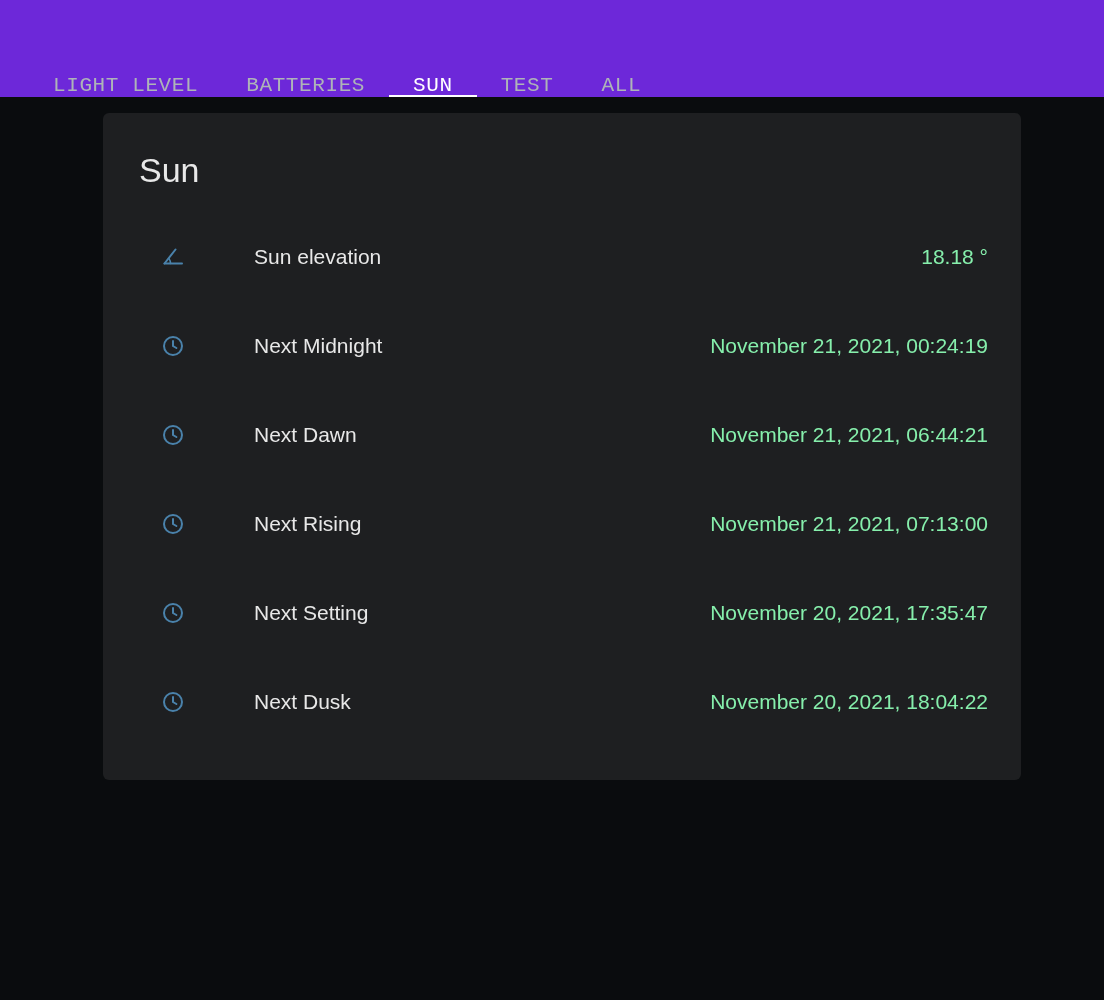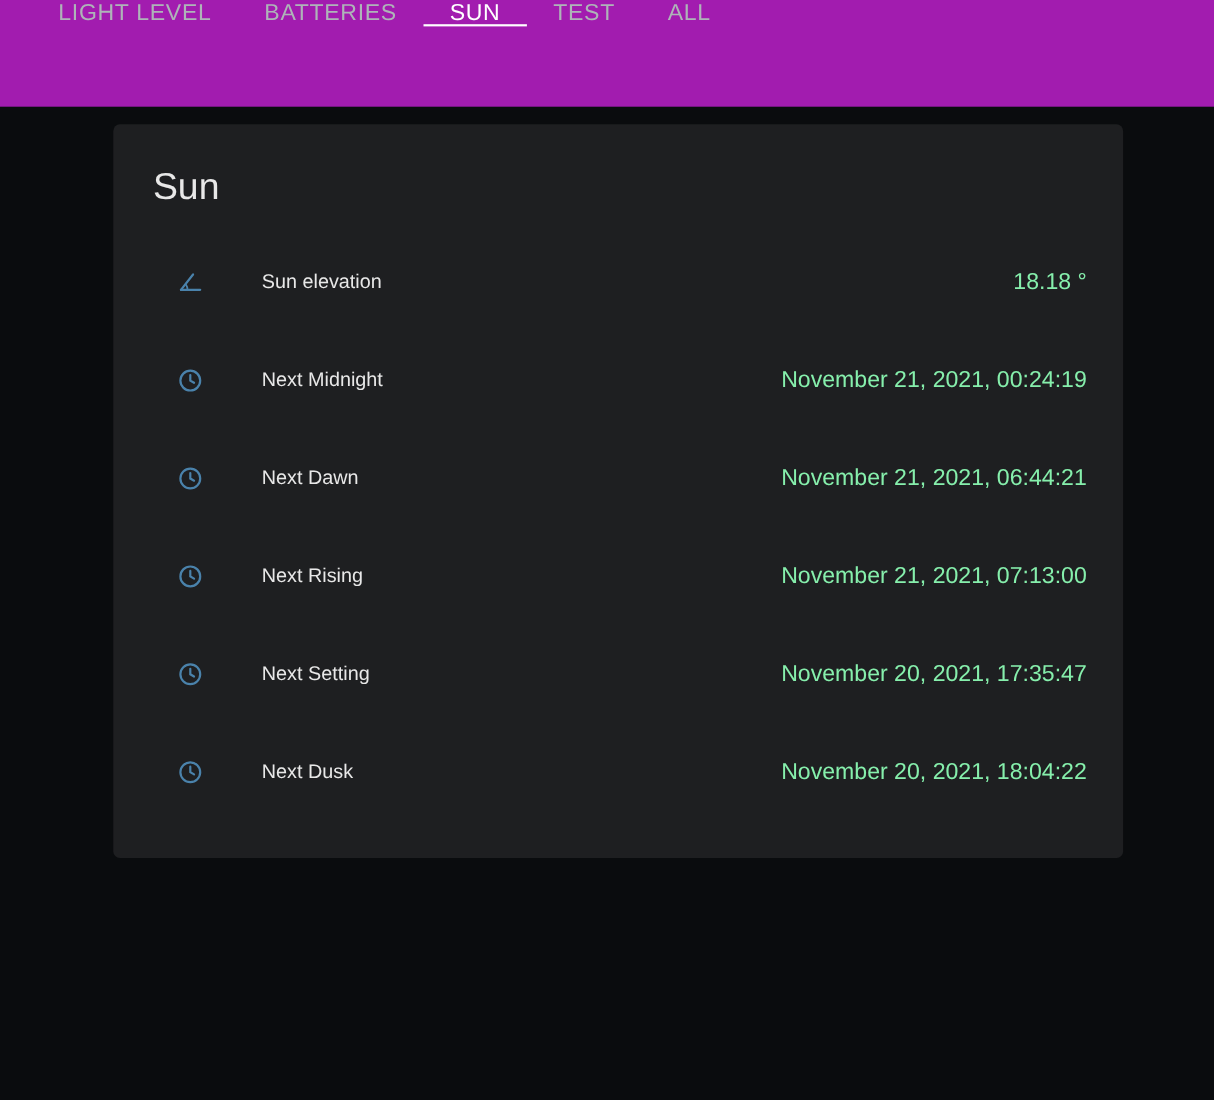--- a/index.html
+++ b/index.html
@@ -8,24 +8,25 @@
     height: 1000px;
     background: #0a0c0e;
     font-family: "Liberation Sans", "DejaVu Sans", sans-serif;
     overflow: hidden;
   }
 
   
   .tabbar {
     width: 100%;
     height: 97px;
-    background: #a21caf;
+    background: #6d28d9;
     display: flex;
-    align-items: flex-start;
+    align-items: flex-end;
     padding-left: 29px;
+    font-family: Liberation Mono, monospace;
   }
   .tab {
     display: flex;
     align-items: center;
     padding: 0 24px;
     font-size: 21px;
     font-weight: 500;
     letter-spacing: 0.6px;
     color: #aeb4b8;
     cursor: pointer;
@@ -68,22 +69,23 @@
   .entity-icon {
     width: 24px;
     height: 24px;
     color: #4a82ab;
     flex: none;
     margin-right: 53px;
   }
   .entity-icon svg { width: 100%; height: 100%; display: block; }
   .entity-label {
     color: #e8e8e8;
-    font-size: 18px;
+    font-size: 21px;
     flex: none;
+    margin-left: 16px;
   }
   .entity-spacer { flex: 1 1 auto; }
   .entity-value {
     color: #86efac;
     font-size: 21px;
     text-align: right;
     flex: none;
   }
 </style>
 </head>

